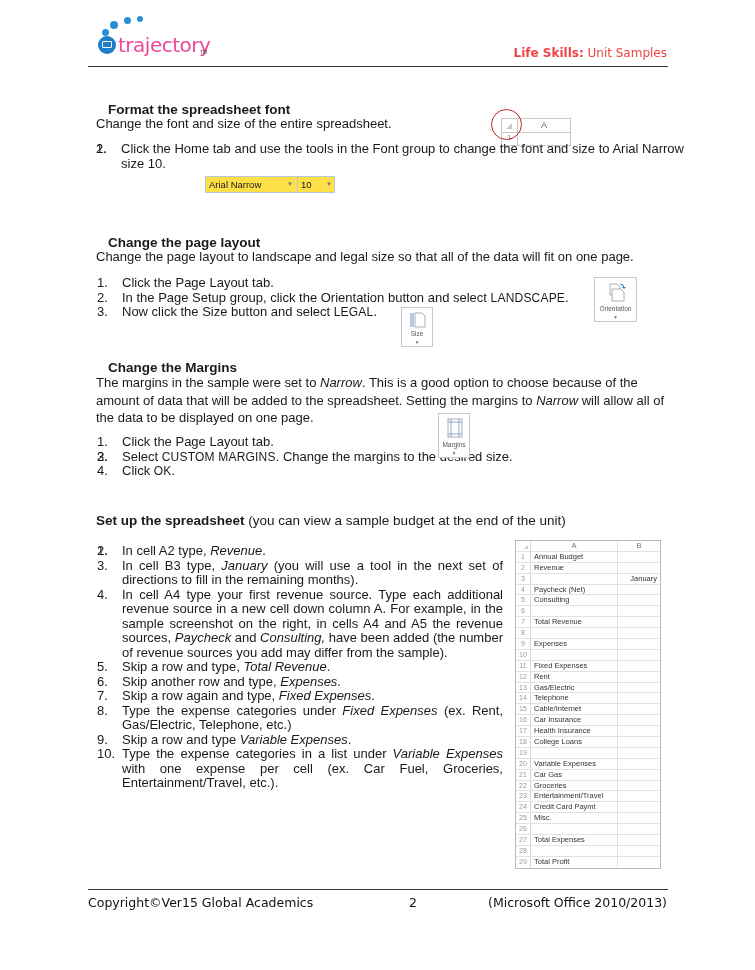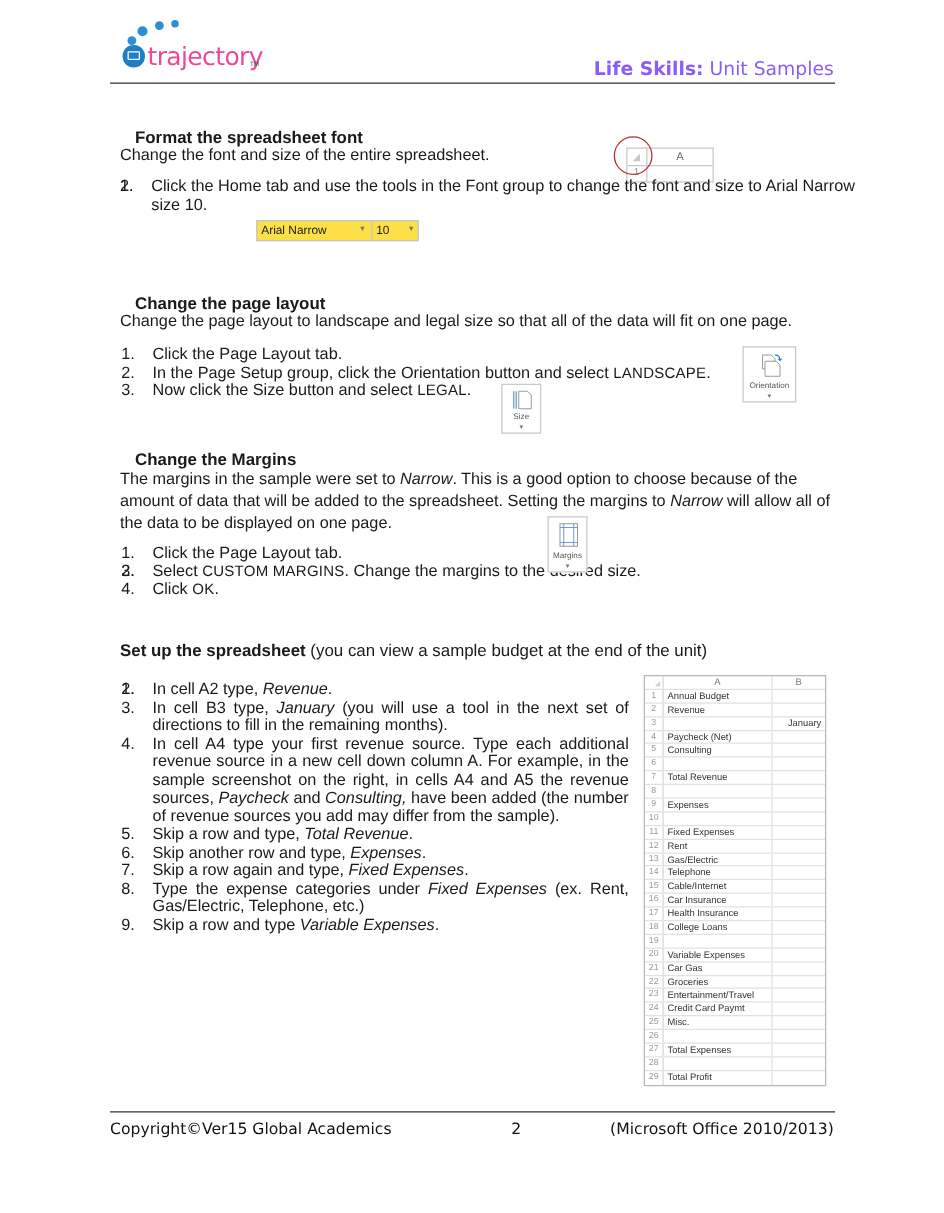--- a/index.html
+++ b/index.html
@@ -5,21 +5,21 @@
   html, body { margin:0; padding:0; background:#ffffff; }
   body { width:755px; height:970px; position:relative; overflow:hidden; font-family:"Liberation Sans", sans-serif; color:#1a1a1a; }
   .abs { position:absolute; }
   
   .logo { left:96px; top:16px; width:120px; height:44px; }
   .logo .dot { position:absolute; border-radius:50%; background:#2b8fd6; }
   .logo .circle { position:absolute; left:2px; top:20px; width:18px; height:18px; border-radius:50%; background:#1e7fc8; }
   .logo .circle .scr { position:absolute; left:4px; top:5px; width:10px; height:7px; border:1px solid #fff; border-radius:1px; box-sizing:border-box; }
   .logo .word { position:absolute; left:22px; top:17px; font-size:20px; color:#ec4899; letter-spacing:-0.5px; font-family:"DejaVu Sans", sans-serif; }
   .logo .tm { position:absolute; left:104px; top:33px; font-size:5px; color:#444; }
-  .header-right { right:88px; top:46px; font-size:15px; color:#8b5cf6; font-family:"DejaVu Sans", sans-serif; }
+  .header-right { right:88px; top:46px; font-size:12px; color:#ef4444; font-family:"DejaVu Sans", sans-serif; }
   .header-right b { font-weight:bold; }
   .rule-top { left:88px; top:66px; width:580px; height:1px; background:#333; }
   .rule-bot { left:88px; top:889px; width:580px; height:1px; background:#333; }
   .footer { top:895px; font-size:12.5px; color:#111; font-family:"DejaVu Sans", sans-serif; }
 
   h2 { margin:12px; font-size:13.5px; font-weight:bold; position:absolute; }
   .p { position:absolute; font-size:13px; line-height:17.5px; }
   .sc { font-size:12px; letter-spacing:0.2px; }
   ol.steps { position:absolute; margin:0; padding:0; list-style:none; font-size:13px; line-height:14.5px; }
   ol.steps li { position:relative; padding-left:25px; }
@@ -157,20 +157,21 @@
 <ol class="steps just" style="left:97px;top:544px;width:406px;line-height:14.5px;">
   <li><span class="n">1.</span></li>
   <li><span class="n">2.</span><span>In cell A2 type, </span><i>Revenue</i><span>.</span></li>
   <li><span class="n">3.</span><span>In cell B3 type, </span><i>January</i><span> (you will use a tool in the next set of directions to fill in the remaining months).</span></li>
   <li><span class="n">4.</span><span>In cell A4 type your first revenue source. Type each additional revenue source in a new cell down column A. For example, in the sample screenshot on the right, in cells A4 and A5 the revenue sources, </span><i>Paycheck</i><span> and </span><i>Consulting,</i><span> have been added (the number of revenue sources you add may differ from the sample).</span></li>
   <li><span class="n">5.</span><span>Skip a row and type, </span><i>Total Revenue</i><span>.</span></li>
   <li><span class="n">6.</span><span>Skip another row and type, </span><i>Expenses</i><span>.</span></li>
   <li><span class="n">7.</span><span>Skip a row again and type, </span><i>Fixed Expenses</i><span>.</span></li>
   <li><span class="n">8.</span><span>Type the expense categories under </span><i>Fixed Expenses</i><span> (ex. Rent, Gas/Electric, Telephone, etc.)</span></li>
   <li><span class="n">9.</span><span>Skip a row and type </span><i>Variable Expenses</i><span>.</span></li>
+  <li><span class="n">10.</span><span>Type the expense categories in a list under </span><i>Variable Expenses</i><span> with one expense per cell (ex. Car Fuel, Groceries, Entertainment/Travel, etc.).</span></li>
 </ol>
 
 <div class="abs sheet" id="sheet">
   <div class="row hdr">
     <div class="rn">
         <span class="t"></span>
       </div>
     <div class="ca">A</div>
     <div class="cb">B</div>
   </div>

